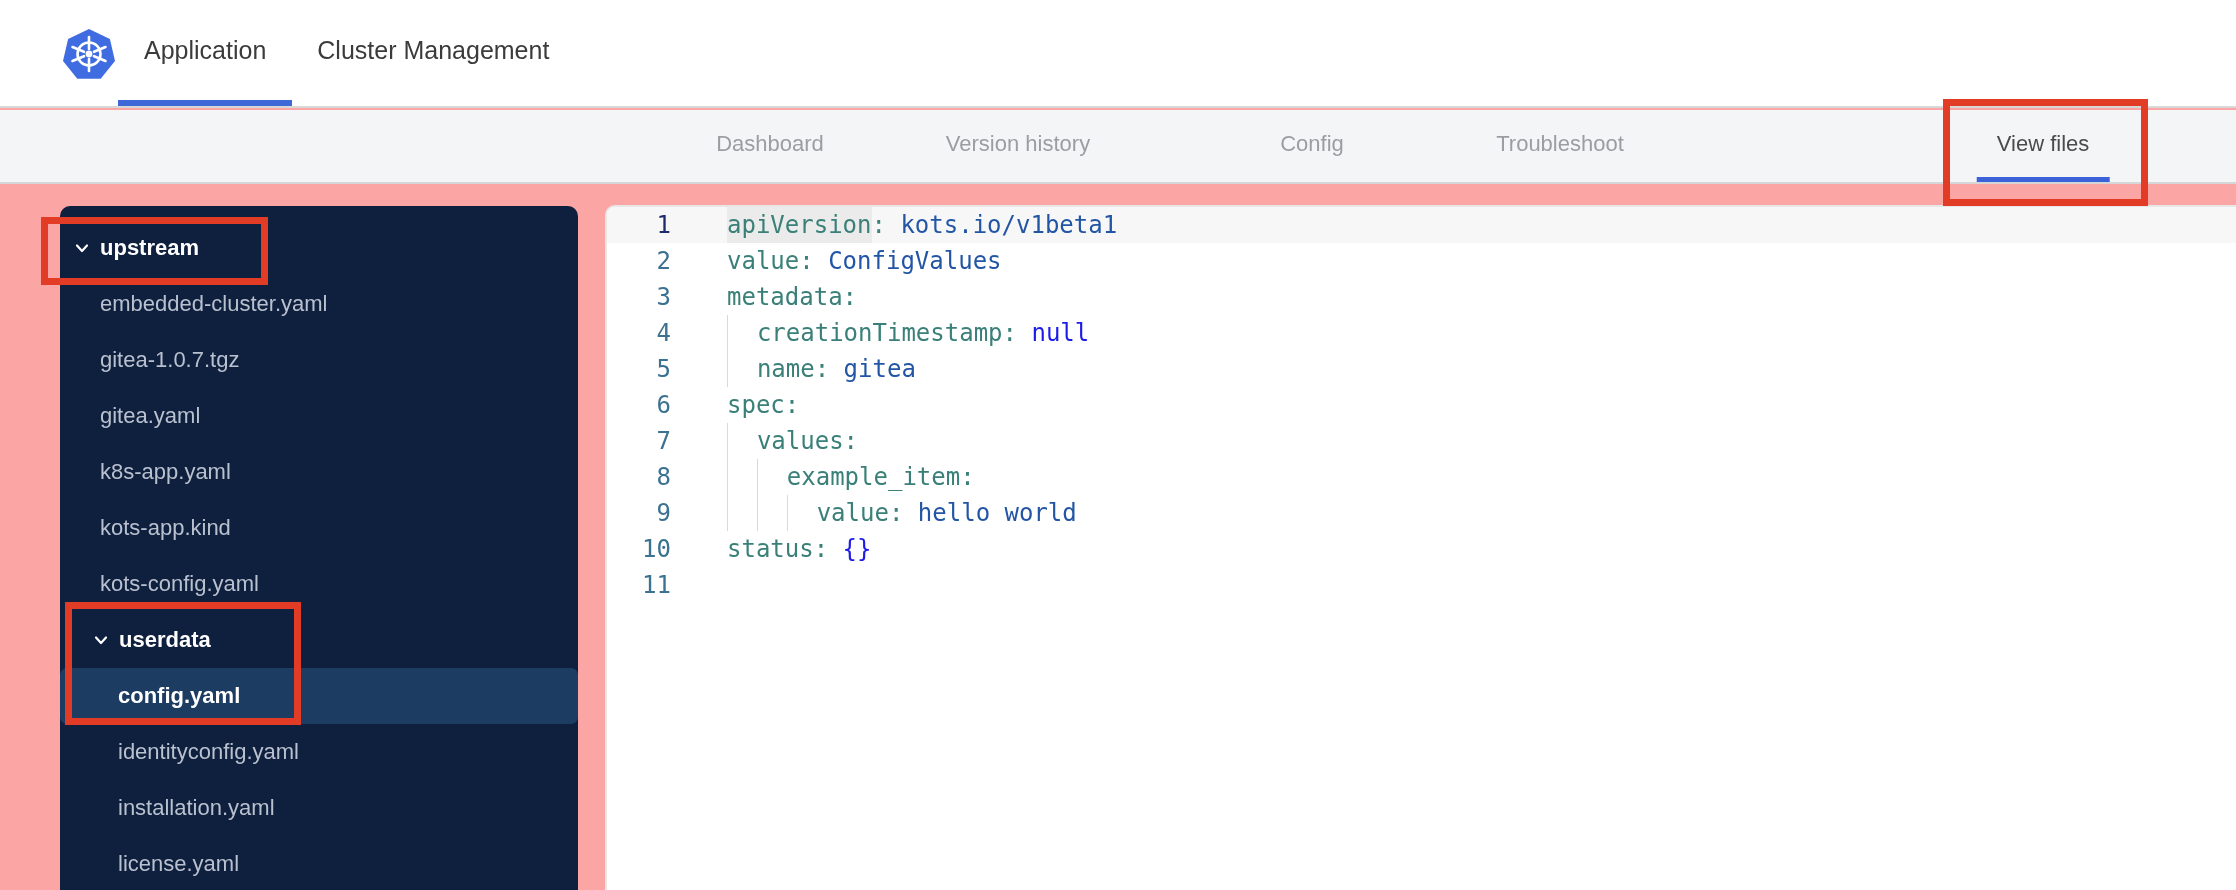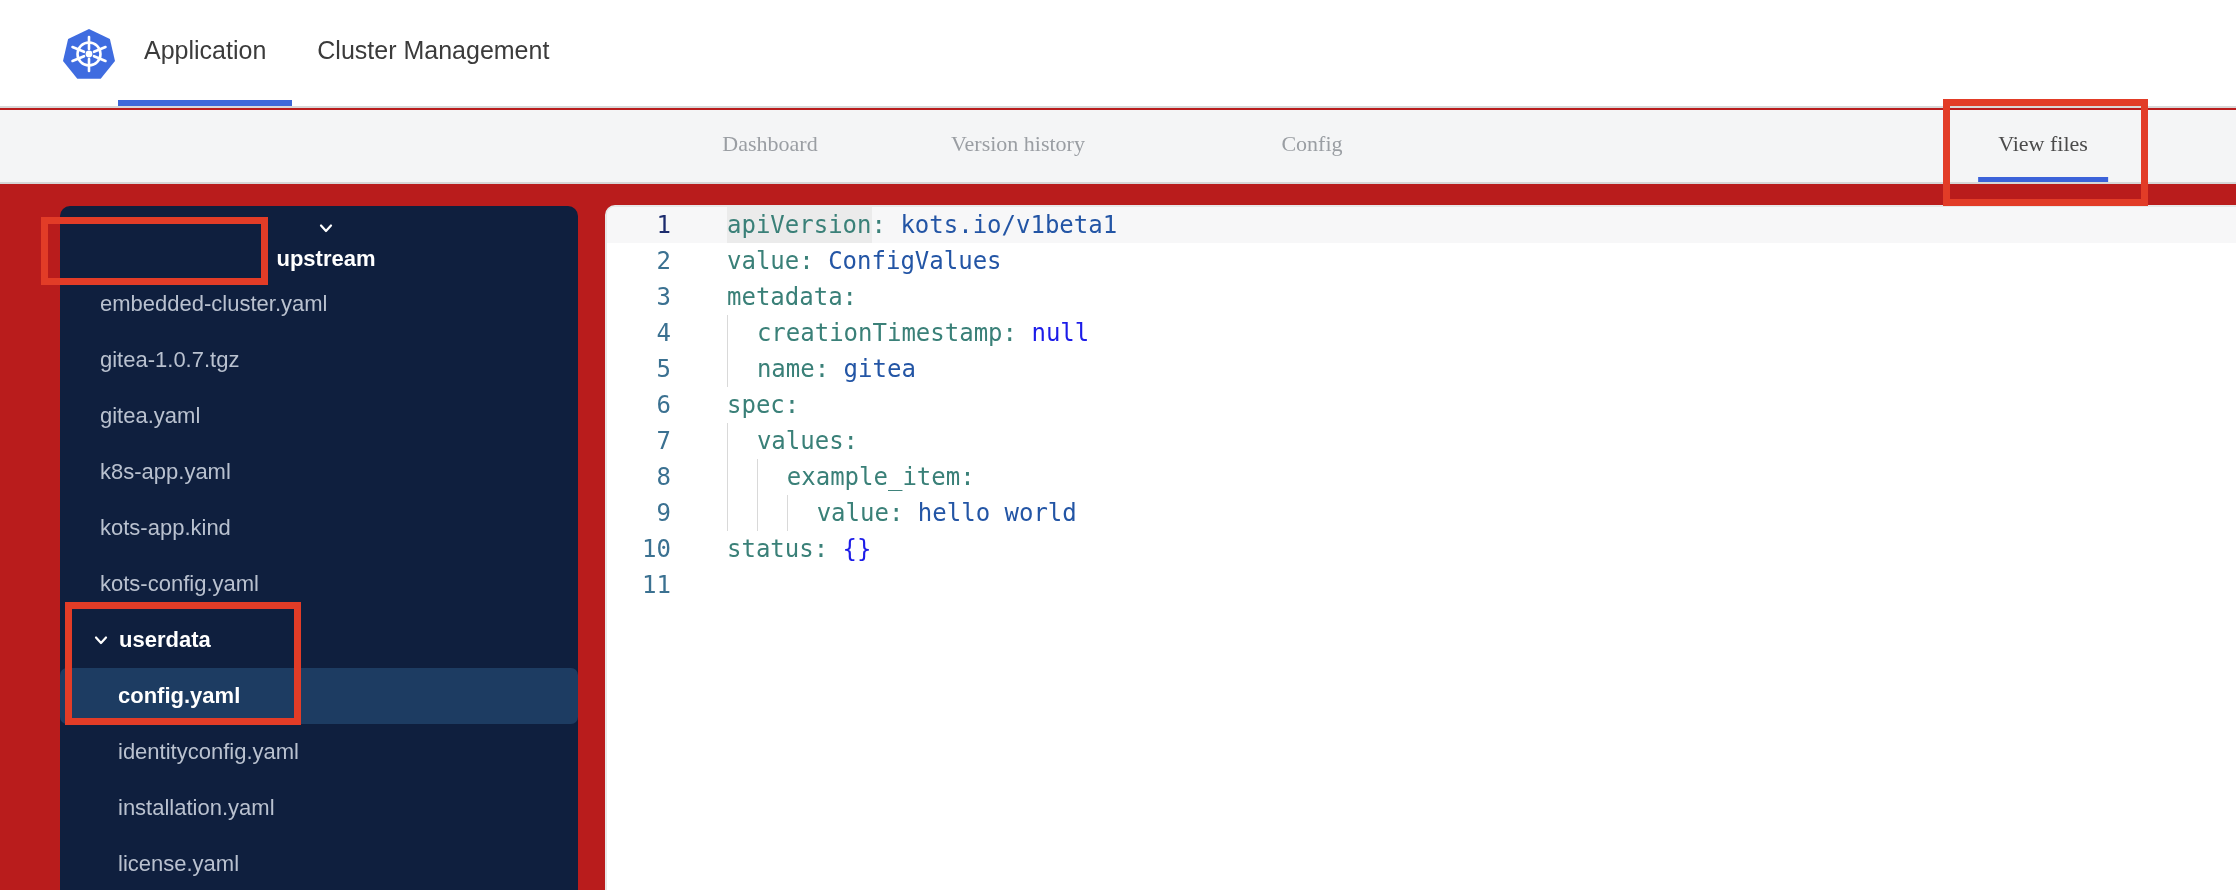--- a/index.html
+++ b/index.html
@@ -1,44 +1,44 @@
 <!DOCTYPE html>
 <html><head>
 <meta charset="utf-8">
 <style>
   html,body{margin:0;padding:0;background:#fff;}
   .canvas{position:relative;width:2236px;height:890px;overflow:hidden;
-          font-family:"Liberation Sans", sans-serif;background:#b91c1c;}
+          font-family:"Liberation Sans", sans-serif;background:#fca5a5;}
 
   
   .header{position:absolute;left:0;top:0;width:100%;height:108px;background:#fff;
           border-bottom:2px solid #d8d8d8;box-sizing:border-box;}
   .logo{position:absolute;left:62px;top:28px;}
   .htabs{position:absolute;left:118px;top:0;height:106px;display:flex;gap:25px;}
   .htab{height:100%;display:flex;align-items:center;padding:0 26px;font-size:25px;
         color:#3b3b3b;border-bottom:6px solid transparent;box-sizing:border-box;cursor:pointer;}
   .htab.active{border-bottom-color:#3e68d8;}
   .htab.plain{padding:0;}
 
   
   .subnav{position:absolute;left:0;top:110px;width:100%;height:74px;background:#f4f5f6;
-          border-bottom:2px solid #d6d6d6;box-sizing:border-box;font-family:Liberation Serif, serif;}
+          border-bottom:2px solid #d6d6d6;box-sizing:border-box;}
   .ntab{position:absolute;top:0;height:100%;transform:translateX(-50%);display:flex;
         align-items:center;padding:0 20px;font-size:22px;color:#9a9ea3;cursor:pointer;
         border-bottom:5px solid transparent;box-sizing:border-box;}
   .ntab.active{color:#4b4b4b;border-bottom-color:#3b62d9;}
 
   
   .filetree{position:absolute;left:60px;top:206px;width:518px;bottom:-20px;
             background:#0f1f3e;border-radius:10px 10px 0 0;padding-top:14px;box-sizing:border-box;}
   .trow{height:56px;display:flex;align-items:center;font-size:22px;color:#b9c1cf;cursor:pointer;
         white-space:nowrap;box-sizing:border-box;}
   .trow.folder{color:#fff;font-weight:bold;gap:10px;}
   .trow.selected{background:#1d3c62;color:#fff;font-weight:bold;border-radius:7px;}
-  .pl-f0{padding-left:14px;flex-direction:column;}  
+  .pl-f0{padding-left:14px;}  
   .pl-i0{padding-left:40px;}  
   .pl-f1{padding-left:33px;}  
   .pl-i1{padding-left:58px;}  
   .chev{flex:0 0 16px;}
 
   
   .editor{position:absolute;left:605px;top:205px;right:-20px;bottom:-20px;background:#fff;
           border:2px solid #e7e7e7;border-radius:10px;box-sizing:border-box;overflow:hidden;
           font-family:"DejaVu Sans Mono", monospace;font-size:24px;}
   .cline{display:flex;height:36px;line-height:36px;white-space:pre;}
@@ -88,20 +88,23 @@
 
   <nav class="subnav">
       <div class="ntab" style="left: 770px;">
         <span>Dashboard</span>
       </div>
       <div class="ntab" style="left: 1018px;">
         <span>Version history</span>
       </div>
       <div class="ntab" style="left: 1312px;">
         <span>Config</span>
+      </div>
+      <div class="ntab" style="left: 1560px;">
+        <span>Troubleshoot</span>
       </div>
       <div class="ntab active" style="left: 2043px;">
         <span>View files</span>
       </div>
     </nav>
 
   <aside class="filetree">
       <div class="trow folder pl-f0">
         <svg class="chev" width="16" height="16" viewBox="0 0 16 16">
           <polyline points="3,5.5 8,11 13,5.5" fill="none" stroke="#fff" stroke-width="2.2" stroke-linecap="round" stroke-linejoin="round"></polyline>

